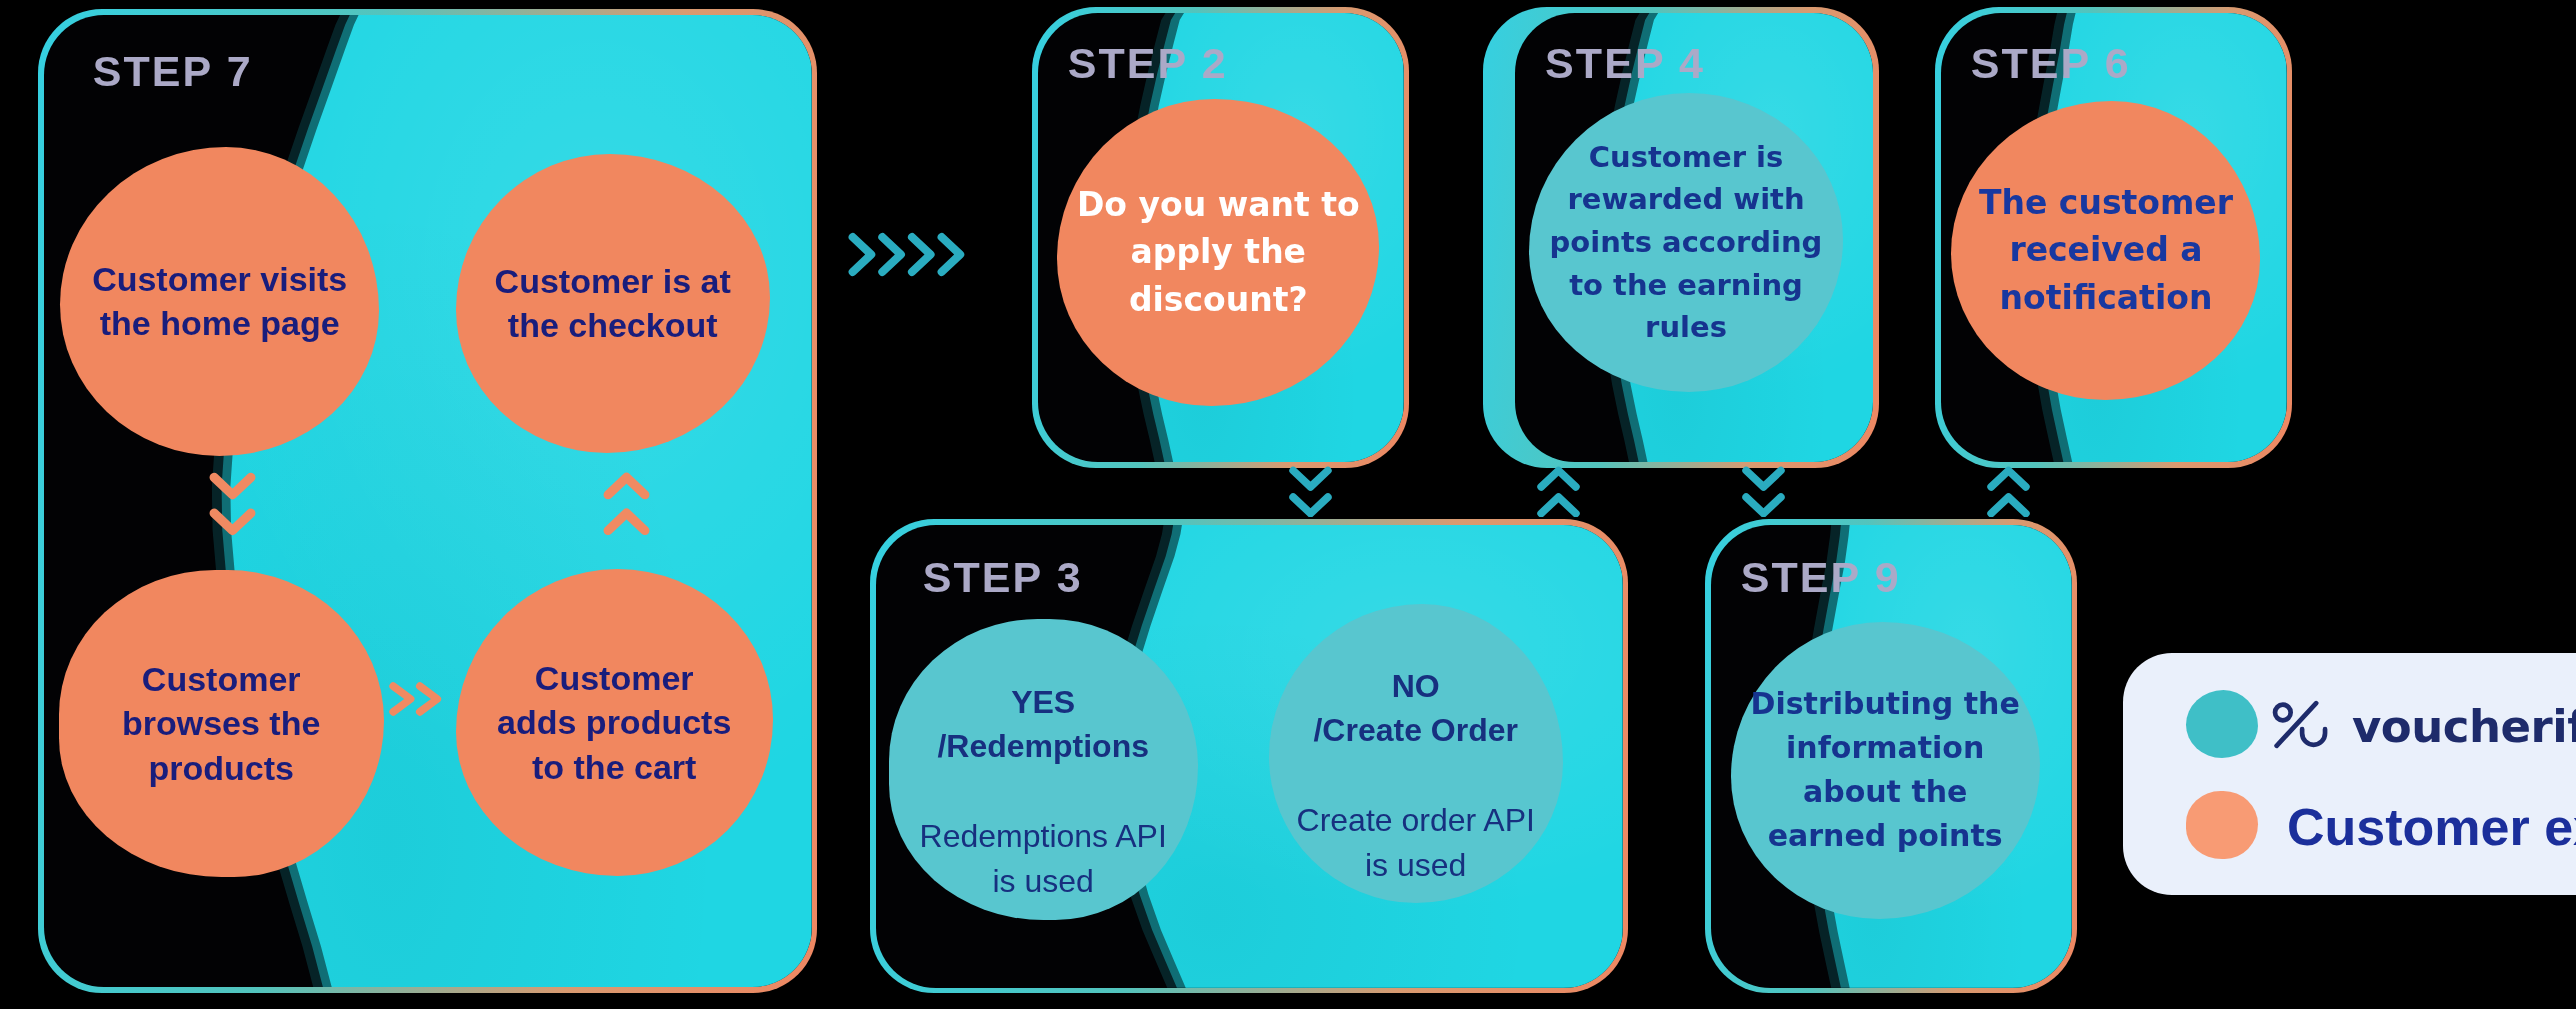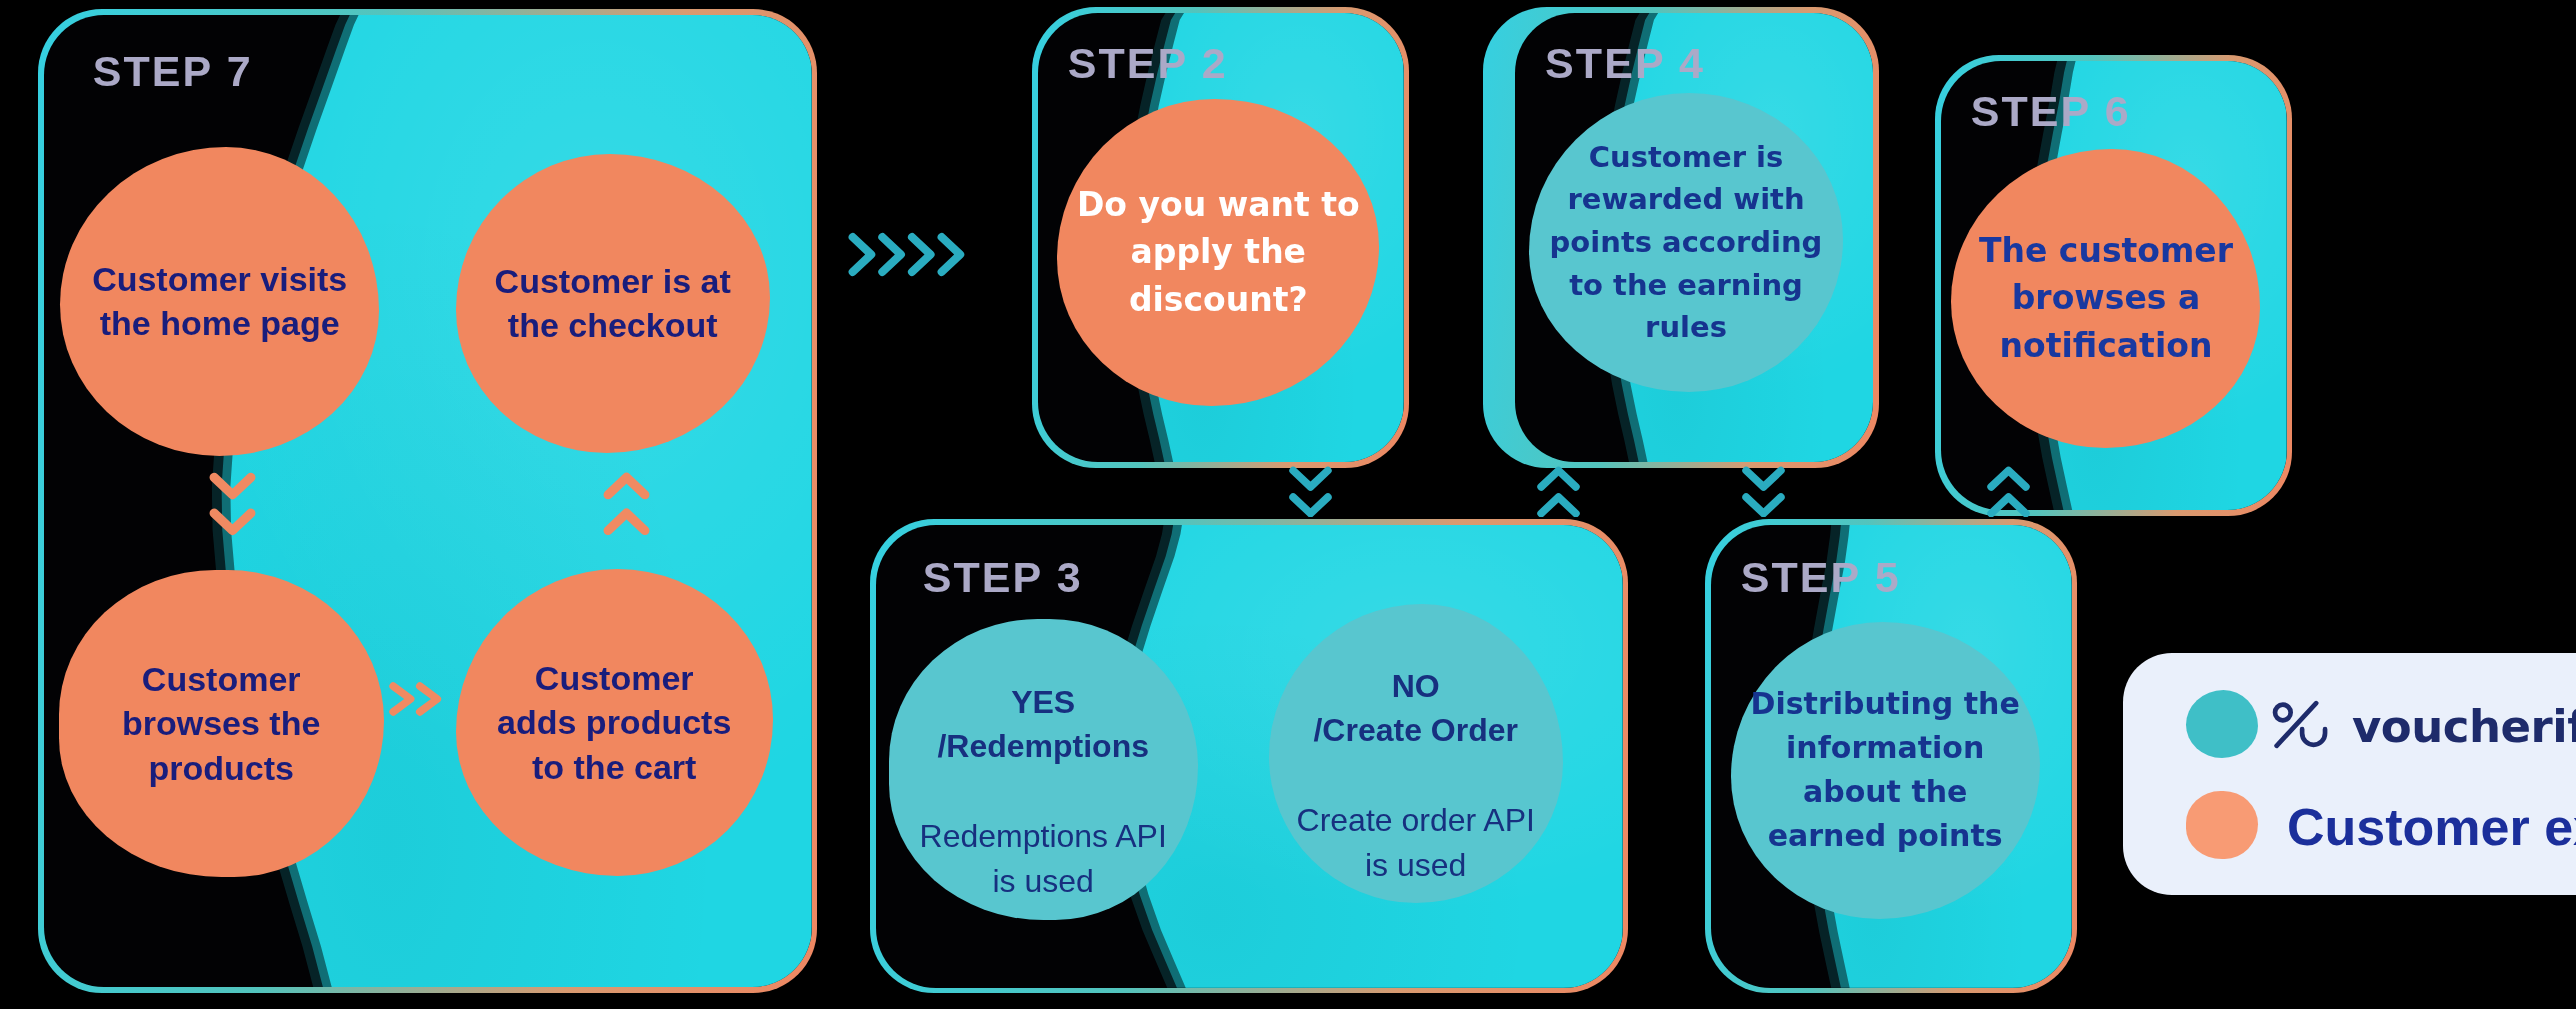--- a/index.html
+++ b/index.html
@@ -183,39 +183,39 @@
 rules</span>
       </div>
     </div>
   </div>
 
   <div class="card" style="left:1705px;top:519px;width:361px;height:463px;">
     <div class="card-inner" style="--clip:polygon(38.5% 0%,100% 0%,100% 100%,38.5% 100%,37% 94.6%,35.2% 88%,33.4% 80.4%,31.8% 72%,30.6% 63.4%,30% 55%,30.1% 47%,30.8% 38.8%,32% 30.8%,33.6% 23%,35.4% 15.4%,37.2% 8%,38.2% 2.4%);">
       <div class="fill-echo2"></div>
       <div class="fill-echo1"></div>
       <div class="fill"></div>
-      <div class="step-title" style="left:30px;top:28px;">STEP 5</div>
+      <div class="step-title" style="left:30px;top:28px;">STEP 9</div>
       <div class="blob tealc r-b t-geo-blue" style="left:20px;top:97px;width:309px;height:297px;font-size:30px;">
         <span>Distributing the
 information
 about the
 earned points</span>
       </div>
     </div>
   </div>
 
-  <div class="card" style="left:1935px;top:7.2px;width:346px;height:449px;margin-top:48px;">
+  <div class="card" style="left:1935px;top:7.2px;width:346px;height:449px;">
     <div class="card-inner" style="--clip:polygon(39% 0%,100% 0%,100% 100%,38% 100%,36.5% 94.8%,34.7% 88.4%,33% 81%,31.4% 72.8%,30.2% 64.4%,29.6% 56%,29.7% 48%,30.4% 39.8%,31.6% 31.6%,33.2% 23.6%,35% 16%,36.9% 8.6%,38.2% 2.6%);">
       <div class="fill-echo2"></div>
       <div class="fill-echo1"></div>
       <div class="fill"></div>
       <div class="step-title" style="left:30px;top:26px;">STEP 6</div>
       <div class="blob orange r-a t-geo-blue-lg" style="left:10.8px;top:88px;width:309px;height:299px;">
         <span>The customer
-browses a
+received a
 notification</span>
       </div>
     </div>
   </div>
 
   <div class="arrow teal-stroke" style="left:1287px;top:465px;">
     <svg width="47" height="52" viewBox="0 0 92 100">
       <polyline points="12,10 46,42 80,10" stroke-width="15"></polyline>
       <polyline points="12,62 46,94 80,62" stroke-width="15"></polyline>
     </svg>

